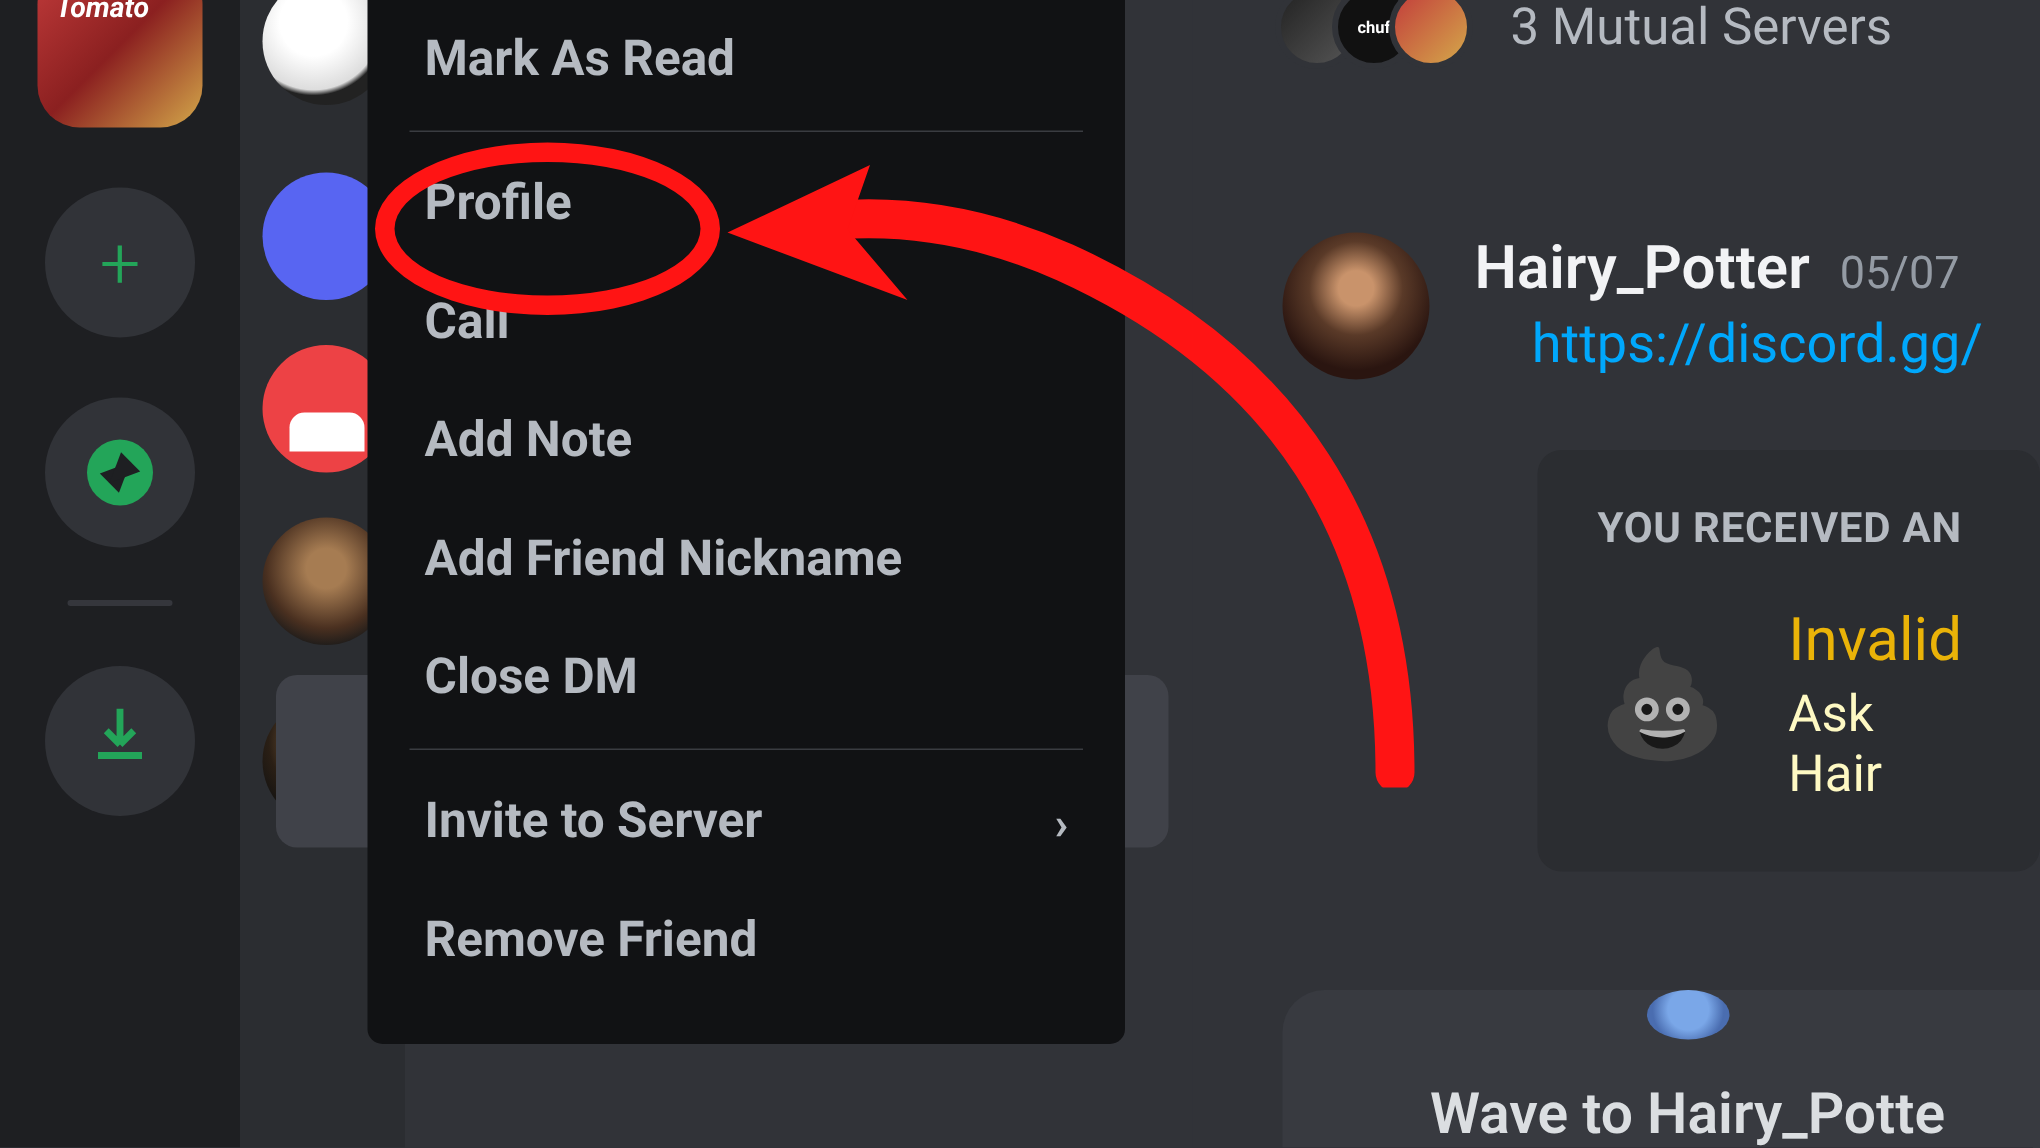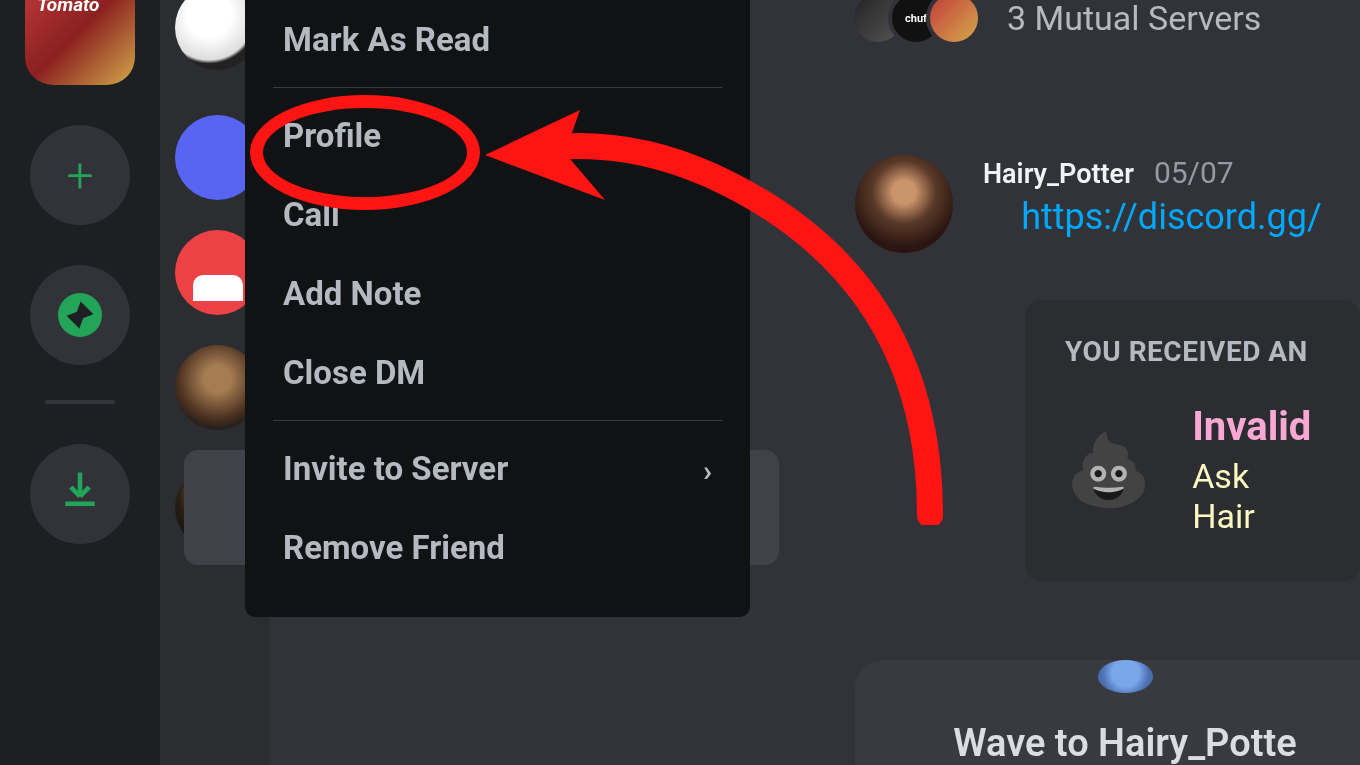--- a/index.html
+++ b/index.html
@@ -199,37 +199,37 @@
 }
 .msg-avatar {
   width: 98px;
   height: 98px;
   border-radius: 50%;
   background: radial-gradient(circle at 50% 38%, #c9936b 15%, #5a3a28 40%, #2a1510 70%);
   flex-shrink: 0;
 }
 .msg-content { flex: 1; }
 .msg-header { display: flex; align-items: baseline; gap: 20px; }
-.msg-username { color: #f2f3f5; font-size: 27px; font-weight: 600; }
+.msg-username { color: #f2f3f5; font-size: 40px; font-weight: 600; }
 .msg-timestamp { color: #949ba4; font-size: 30px; }
 .msg-link { color: #00a8fc; font-size: 36px; margin-top: 6px; text-align: center; }
 
 .invite-card {
   position: absolute;
   top: 300px;
   left: 230px;
   right: 0;
   background: #2b2d31;
   border-radius: 16px;
   padding: 35px 40px 45px 40px;
 }
 .invite-title { color: #b5bac1; font-size: 28px; font-weight: 700; letter-spacing: 0.5px; }
 .invite-body { display: flex; align-items: center; gap: 40px; margin-top: 35px; }
 .poop-icon { font-size: 70px; filter: grayscale(1) brightness(0.7); }
-.invite-invalid { color: #f9a8d4; font-size: 40px; font-weight: 700; }
+.invite-invalid { color: #eab308; font-size: 40px; font-weight: 400; }
 .invite-sub { color: #fef9c3; font-size: 34px; margin-top: 6px; }
 
 .wave-bar {
   position: absolute;
   bottom: 0;
   left: 60px;
   right: 0;
   height: 105px;
   background: #383a40;
   border-radius: 28px 0 0 0;
@@ -305,20 +305,23 @@
   </div>
   <div class="menu-divider"></div>
   <div class="menu-item">
     <span>Profile</span>
   </div>
   <div class="menu-item">
     <span>Call</span>
   </div>
   <div class="menu-item">
     <span>Add Note</span>
+  </div>
+  <div class="menu-item">
+    <span>Add Friend Nickname</span>
   </div>
   <div class="menu-item">
     <span>Close DM</span>
   </div>
   <div class="menu-divider"></div>
   <div class="menu-item">
     <span>Invite to Server</span>
     <span class="chevron-right">›</span>
   </div>
   <div class="menu-item">

